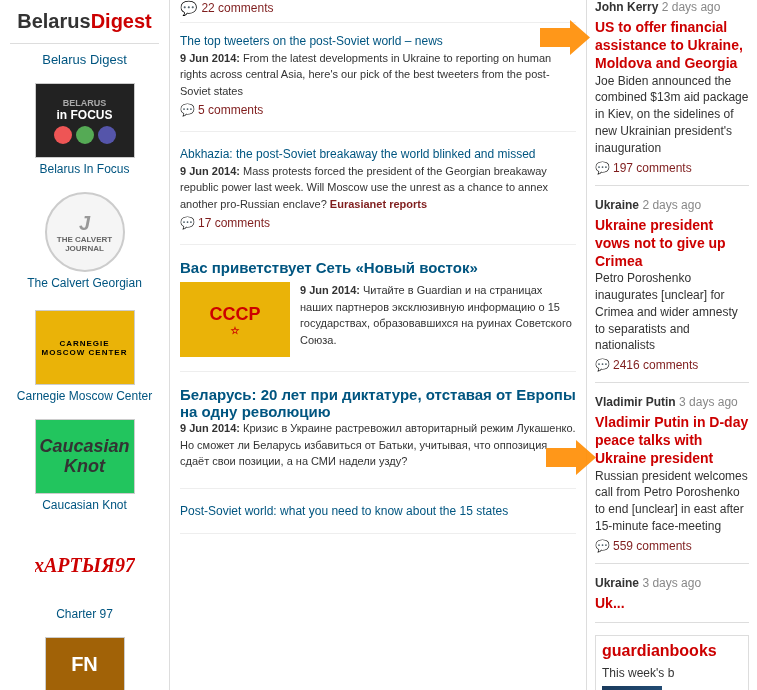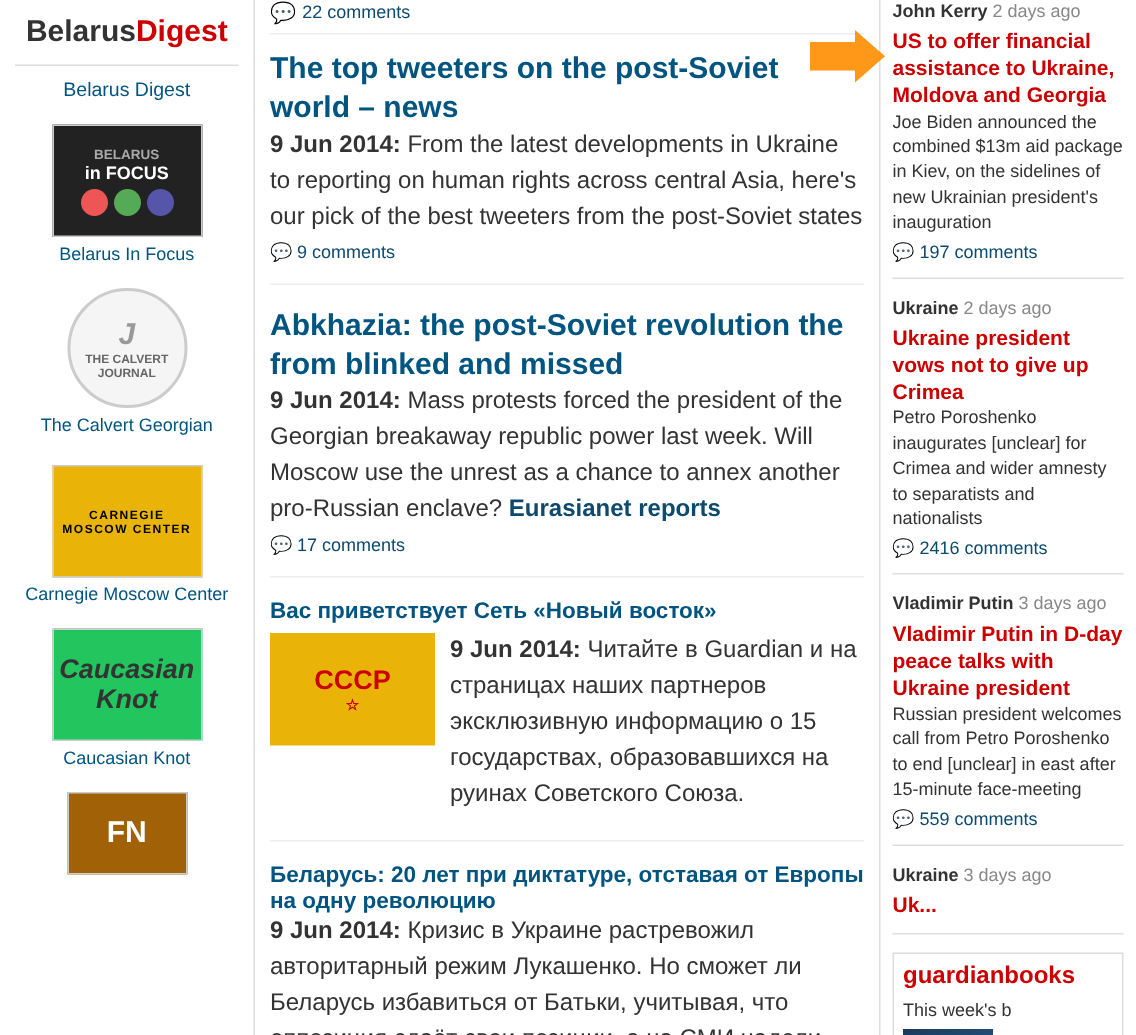--- a/index.html
+++ b/index.html
@@ -1,18 +1,18 @@
 <!DOCTYPE html>
 <html><head>
   <meta charset="utf-8">
   <style>
     * { margin: 0; padding: 0; box-sizing: border-box; }
     body { font-family: Arial, sans-serif; font-size: 13px; background: #fff; width: 757px; overflow-x: hidden; }
     
-    a { color: #0c4a6e; text-decoration: none; }
+    a { color: #7f1d1d; text-decoration: none; }
 
     
     .container { display: flex; width: 757px; }
     
     
     .sidebar-left {
       width: 170px;
       min-width: 170px;
       padding: 10px 10px;
       border-right: 1px solid #ddd;
@@ -82,28 +82,28 @@
       gap: 4px;
     }
     .comment-icon { color: #c00; font-size: 14px; }
 
     .article {
       margin-bottom: 14px;
       padding-bottom: 14px;
       border-bottom: 1px solid #eee;
     }
     .article-title {
-      font-size: 20px;
-      font-weight: bold;
+      font-size: 12px;
+      font-weight: normal;
       color: #005580;
       margin-bottom: 4px;
       line-height: 1.3;
     }
     .article-meta {
-      font-size: 16px;
+      font-size: 11px;
       color: #333;
       margin-bottom: 4px;
       line-height: 1.5;
     }
     .article-meta .date { font-weight: bold; }
     .article-comments {
       font-size: 12px;
       color: #005580;
       display: flex;
       align-items: center;
@@ -268,20 +268,26 @@
 
     <div class="sidebar-item">
       <div class="logo-box" style="background:#22c55e; border:1px solid #ccc;">
         <div style="text-align:center; font-size:18px; font-style:italic; color:#333; line-height:1.1;">
           Caucasian<br>Knot
         </div>
       </div>
       <a href="#" class="sidebar-item-label">Caucasian Knot</a>
     </div>
 
+    <div class="sidebar-item">
+      <div class="logo-box" style="background:#fff; border:none;">
+        <div style="font-family: serif; font-size:20px; color:#c00; font-style:italic; font-weight:bold;">хАРТЫЯ<span style="color:#c00;">97</span></div>
+      </div>
+      <a href="#" class="sidebar-item-label">Charter 97</a>
+    </div>
 
     <div class="sidebar-item">
       <div class="logo-box" style="background:#a16207; width:80px; height:55px;">
         <div style="color:#fff; font-size:20px; font-weight:bold;">FN</div>
       </div>
     </div>
   </div>
 
   <div class="main-content">
 
@@ -291,26 +297,26 @@
     </div>
 
     <div class="article">
       <a href="#" class="article-title">The top tweeters on the post-Soviet world – news</a>
       <div class="article-meta">
         <span class="date">9 Jun 2014:</span>
         <span>From the latest developments in Ukraine to reporting on human rights across central Asia, here's our pick of the best tweeters from the post-Soviet states</span>
       </div>
       <div class="article-comments">
         <span style="color:#c00;">💬</span>
-        <a href="#">9 comments</a>
+        <a href="#">5 comments</a>
       </div>
     </div>
 
     <div class="article">
-      <a href="#" class="article-title">Abkhazia: the post-Soviet revolution the from blinked and missed</a>
+      <a href="#" class="article-title">Abkhazia: the post-Soviet breakaway the world blinked and missed</a>
       <div class="article-meta">
         <span class="date">9 Jun 2014:</span>
         <span>Mass protests forced the president of the Georgian breakaway republic power last week. Will Moscow use the unrest as a chance to annex another pro-Russian enclave?</span>
         <strong><a href="#">Eurasianet reports</a></strong>
       </div>
       <div class="article-comments">
         <span style="color:#c00;">💬</span>
         <a href="#">17 comments</a>
       </div>
     </div>

